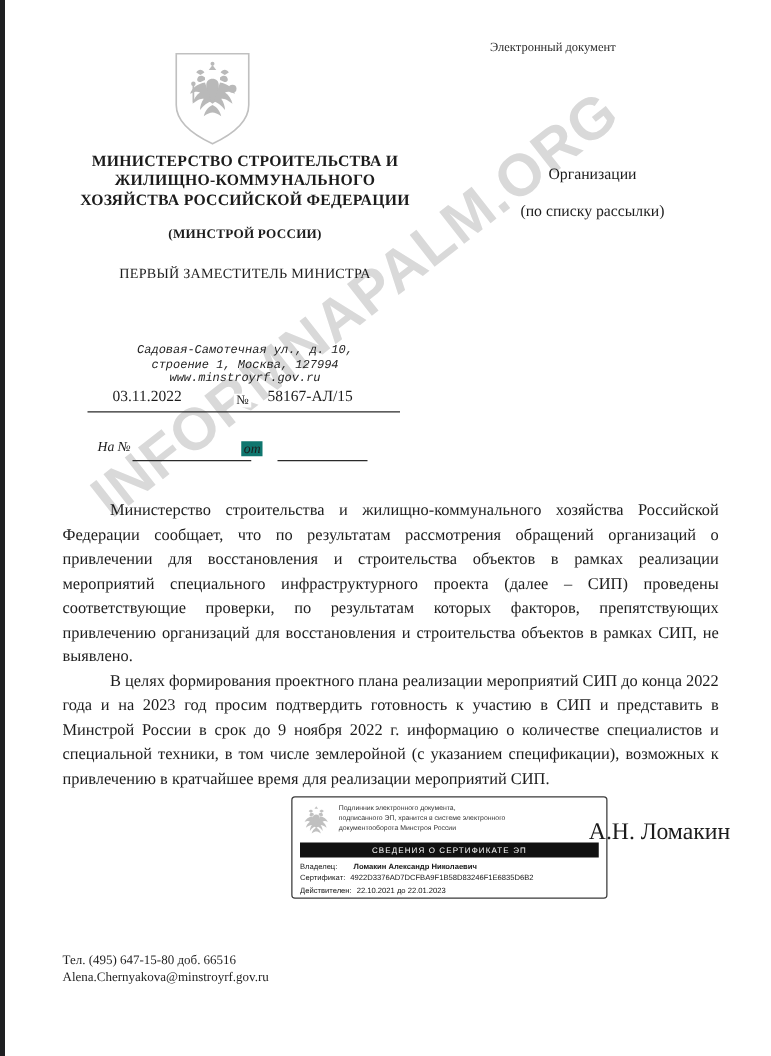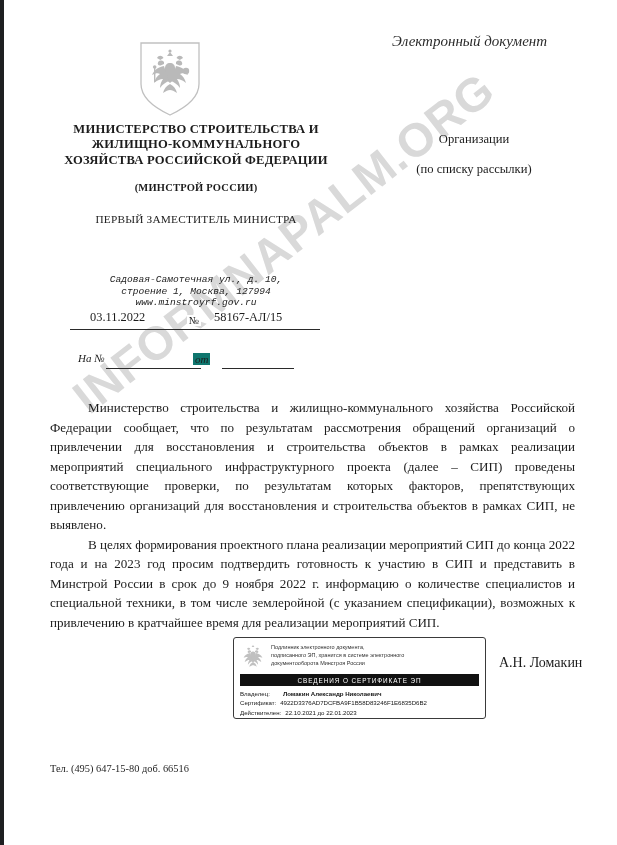--- a/index.html
+++ b/index.html
@@ -57,22 +57,21 @@
     transform-origin: left center;
   }
 
   .content { position: relative; z-index: 10; }
 
   
   .doc-note {
     position: absolute;
     left: 388px;
     top: 33px;
-    font-style: italic;
-    font-size: 15px;
+    font-size: 10px;
     color: #2b2b2b;
   }
 
   
   .emblem {
     position: absolute;
     left: 133px;
     top: 40px;
     width: 66px;
     height: 78px;
@@ -273,23 +272,23 @@
     display: flex;
     gap: 4px;
     white-space: nowrap;
   }
   .stamp-rows .k { flex: 0 0 auto; }
   .stamp-rows .owner-name { font-weight: bold; padding-left: 9px; }
 
   
   .signer {
     position: absolute;
-    left: 495px;
+    left: 467px;
     top: 655px;
-    font-size: 14px;
+    font-size: 19px;
     white-space: nowrap;
   }
 
   
   .footer {
     position: absolute;
     left: 46px;
     top: 762px;
     font-size: 10.4px;
     line-height: 13.6px;
@@ -407,16 +406,17 @@
           <span class="k">Действителен:</span>
           <span>22.10.2021 до 22.01.2023</span>
         </div>
       </div>
     </div>
 
     <div class="signer">А.Н. Ломакин</div>
 
     <div class="footer">
       <div>Тел. (495) 647-15-80 доб. 66516</div>
+      <div>Alena.Chernyakova@minstroyrf.gov.ru</div>
     </div>
 
   </div>
 </div>
 
 </body></html>

